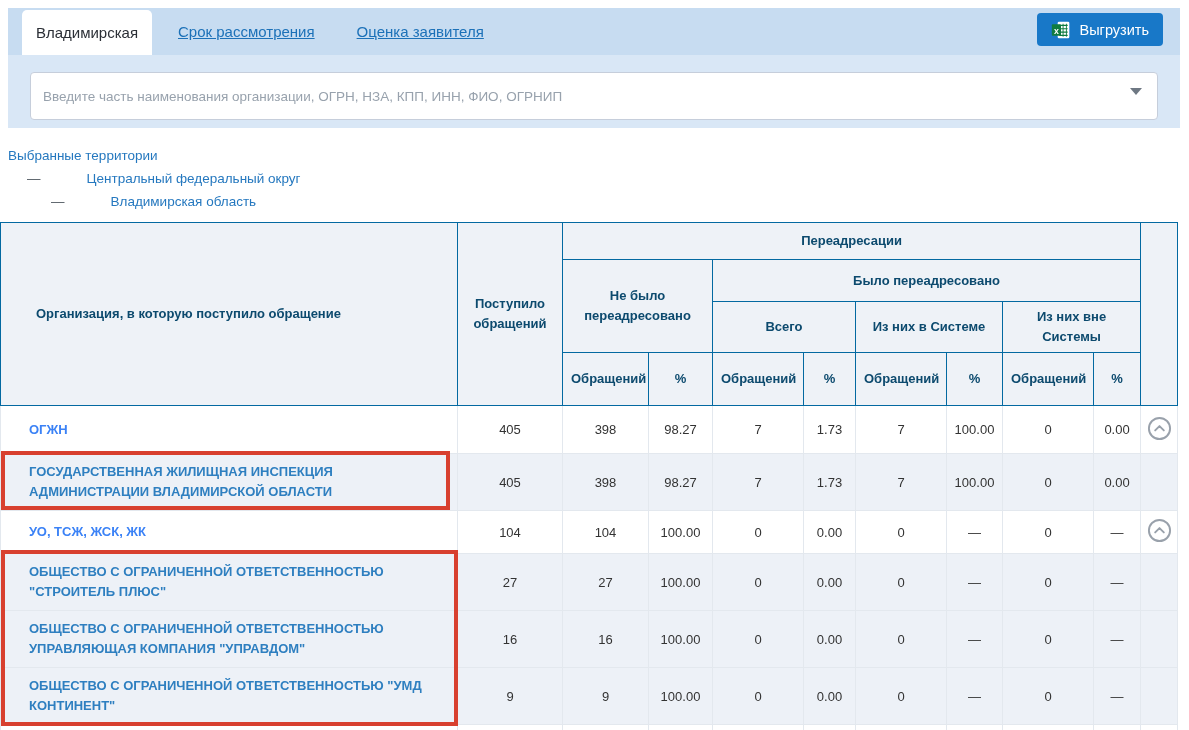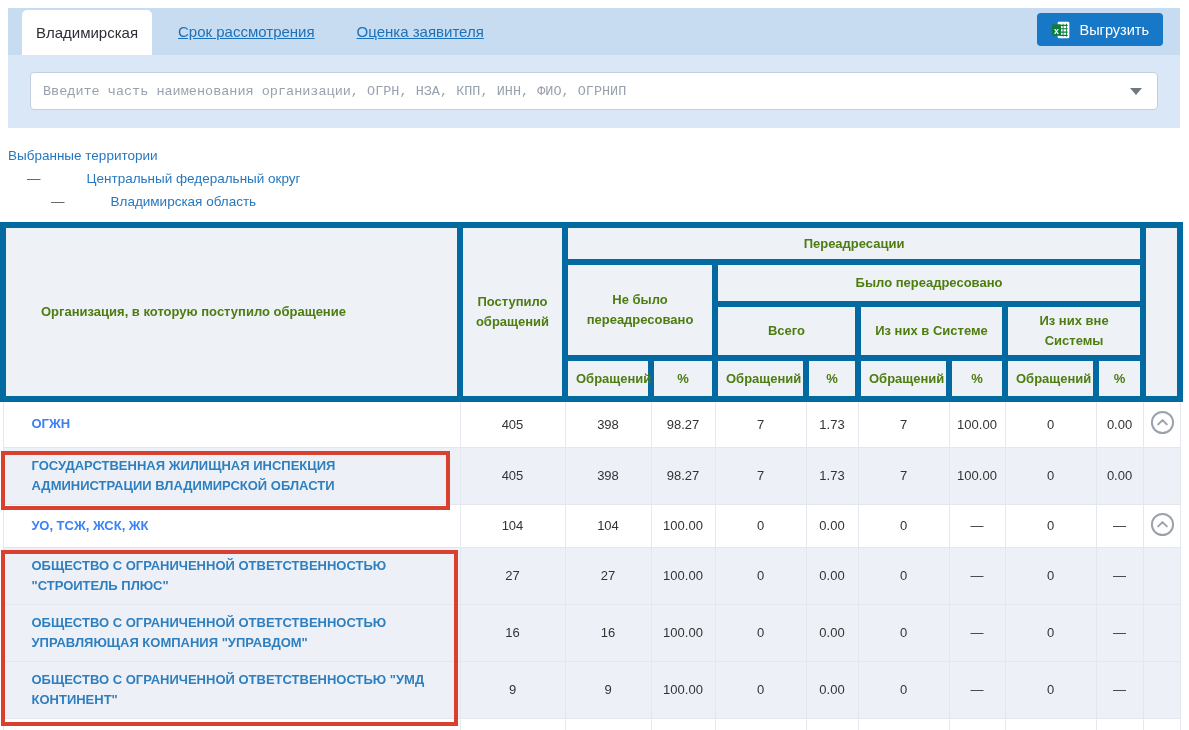--- a/index.html
+++ b/index.html
@@ -63,26 +63,26 @@
   
   .filter-panel {
     position: absolute;
     left: 8px; top: 55px;
     width: 1172px; height: 73px;
     background: #d9e7f6;
   }
   .org-search {
     position: absolute;
     left: 22px; top: 17px;
-    width: 1128px; height: 38px;
+    width: 1128px; height: 48px;
     border: 1px solid #c6cedb;
     border-radius: 4px;
     padding: 0 42px 0 12px;
     font-size: 13.5px;
-    font-family: Liberation Mono, monospace;
+    font-family: Liberation Sans, sans-serif;
     color: #333;
     background: #ffffff;
   }
   .org-search::placeholder { color: #98a2ad; opacity: 1; }
   .select-caret {
     position: absolute;
     right: 38px; top: 33px;
     width: 0; height: 0;
     border-left: 6px solid transparent;
     border-right: 6px solid transparent;
@@ -108,33 +108,33 @@
   .report-table {
     position: absolute;
     left: 0; top: 222px;
     width: 1177px;
     border-collapse: collapse;
     table-layout: fixed;
     font-size: 13px;
   }
   .report-table th {
     background: #eef2f7;
-    border: 6px solid #0369a1;
+    border: 1px solid #0369a1;
     font-weight: bold;
-    color: #4d7c0f;
+    color: #0c4a6e;
     text-align: center;
     vertical-align: middle;
     padding: 4px 8px;
     line-height: 20px;
   }
   .report-table th.th-org { text-align: left; padding-left: 35px; }
   .hA th { height: 37px; }
   .hB th { height: 42px; }
   .hC th { height: 51px; }
-  .hD th { height: 41px; }
+  .hD th { height: 53px; }
 
   .report-table td {
     border: 1px solid #e3e8ee;
     text-align: center;
     vertical-align: middle;
     color: #333;
     padding: 4px 6px;
     background: #ffffff;
   }
   .report-table td.org-cell {

